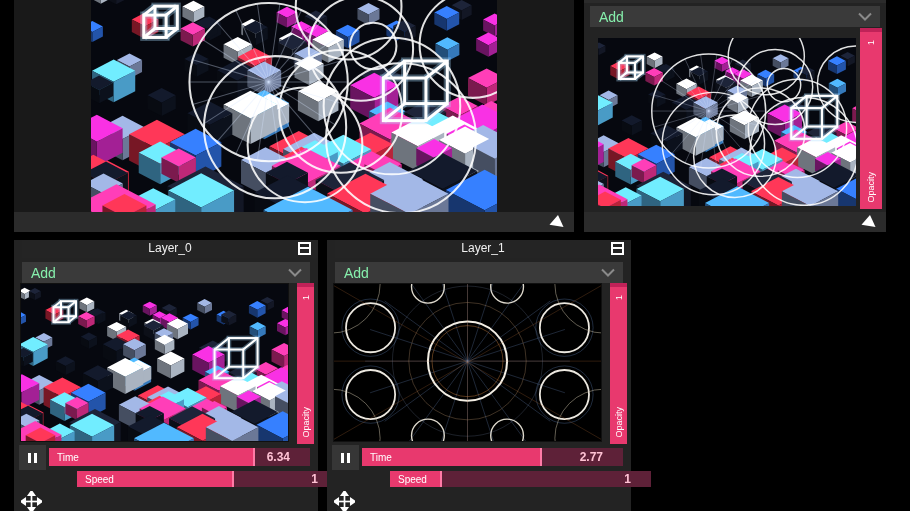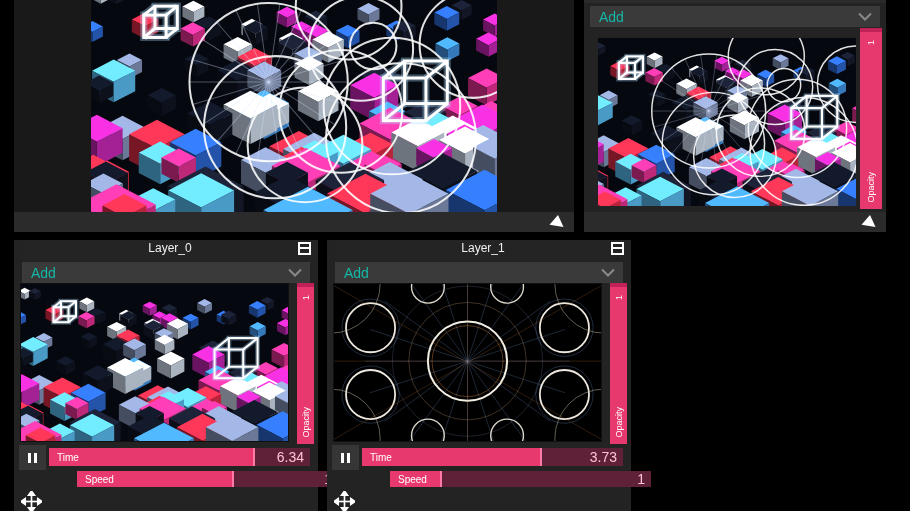--- a/index.html
+++ b/index.html
@@ -14,21 +14,21 @@
 
   .panel-footer { position:absolute; left:0; right:0; bottom:0; height:20px; background:#2b2b2b; }
   .tri { position:absolute; right:9px; bottom:3px; width:16px; height:14px; cursor:pointer; }
 
   
   #panel-mix { left:584px; top:0; width:302px; height:232px; }
   .header-sliver { position:absolute; left:0; top:0; right:0; height:3px; background:#2b2b2b; }
 
   .blend-row { position:absolute; height:21px; background:#3a3a3a; display:flex;
                align-items:center; cursor:pointer; }
-  .blend-row .blend-label { color:#14b8a6; font-size:14px; padding-left:9px; flex:1; }
+  .blend-row .blend-label { color:#86efac; font-size:14px; padding-left:9px; flex:1; }
   .blend-row svg { margin-right:8px; }
 
   #panel-mix .blend-row { left:6px; top:6px; width:290px; }
   #panel-mix .thumb { position:absolute; left:14px; top:38px; width:258px; height:168px; }
   #panel-mix .vslider { left:276px; top:28px; width:22px; height:181px; }
 
   .thumb { background:#050505; }
   .thumb svg { display:block; width:100%; height:100%; }
 
   
@@ -61,22 +61,22 @@
                justify-content:center; gap:3px; }
   .pause-btn i { display:block; width:3px; height:10px; background:#fff; }
 
   .hslider { position:absolute; left:35px; width:261px; background:#5e2138; cursor:pointer; }
   .hslider.time  { top:208px; height:18px;text-align:center; }
   .hslider.speed { top:231px; height:16px;margin-left:28px; }
   .hslider .fill { position:absolute; left:0; top:0; bottom:0; background:#e8396e;
                    border-right:2px solid #ff7aa6; }
   .hslider .slabel { position:absolute; left:8px; top:50%; transform:translateY(-50%);
                      color:#fff; font-size:10px; }
-  .hslider .svalue { position:absolute; right:6px; top:50%; transform:translateY(-50%);
-                     color:#ffc2d4; font-size:14px; }
+  .hslider .svalue { position:absolute; right:20px; top:50%; transform:translateY(-50%);
+                     color:#ffc2d4; font-size:12px;font-weight:bold; }
 
   .move-handle { position:absolute; left:7px; top:251px; width:21px; height:21px; cursor:move; }
 </style>
 </head>
 <body>
 
 <div class="panel" id="panel-output">
   <div class="stage">
     <svg class="preview-main" viewBox="0 16 400 212" preserveAspectRatio="xMidYMax slice">
         <rect width="400" height="230" fill="#06080f"></rect>
@@ -1271,21 +1271,21 @@
   </div>
 
   <div class="pause-btn">
     <i></i>
       <i></i>
   </div>
 
   <div class="hslider time">
     <div class="fill" style="width: 69%;"></div>
     <span class="slabel">Time</span>
-    <span class="svalue">3.73</span>
+    <span class="svalue">2.77</span>
   </div>
 
   <div class="hslider speed">
     <div class="fill" style="width: 20%;"></div>
     <span class="slabel">Speed</span>
     <span class="svalue">1</span>
   </div>
 
   <svg class="move-handle" viewBox="0 0 20 20">
     <g stroke="#fff" stroke-width="1.6" fill="#fff">

